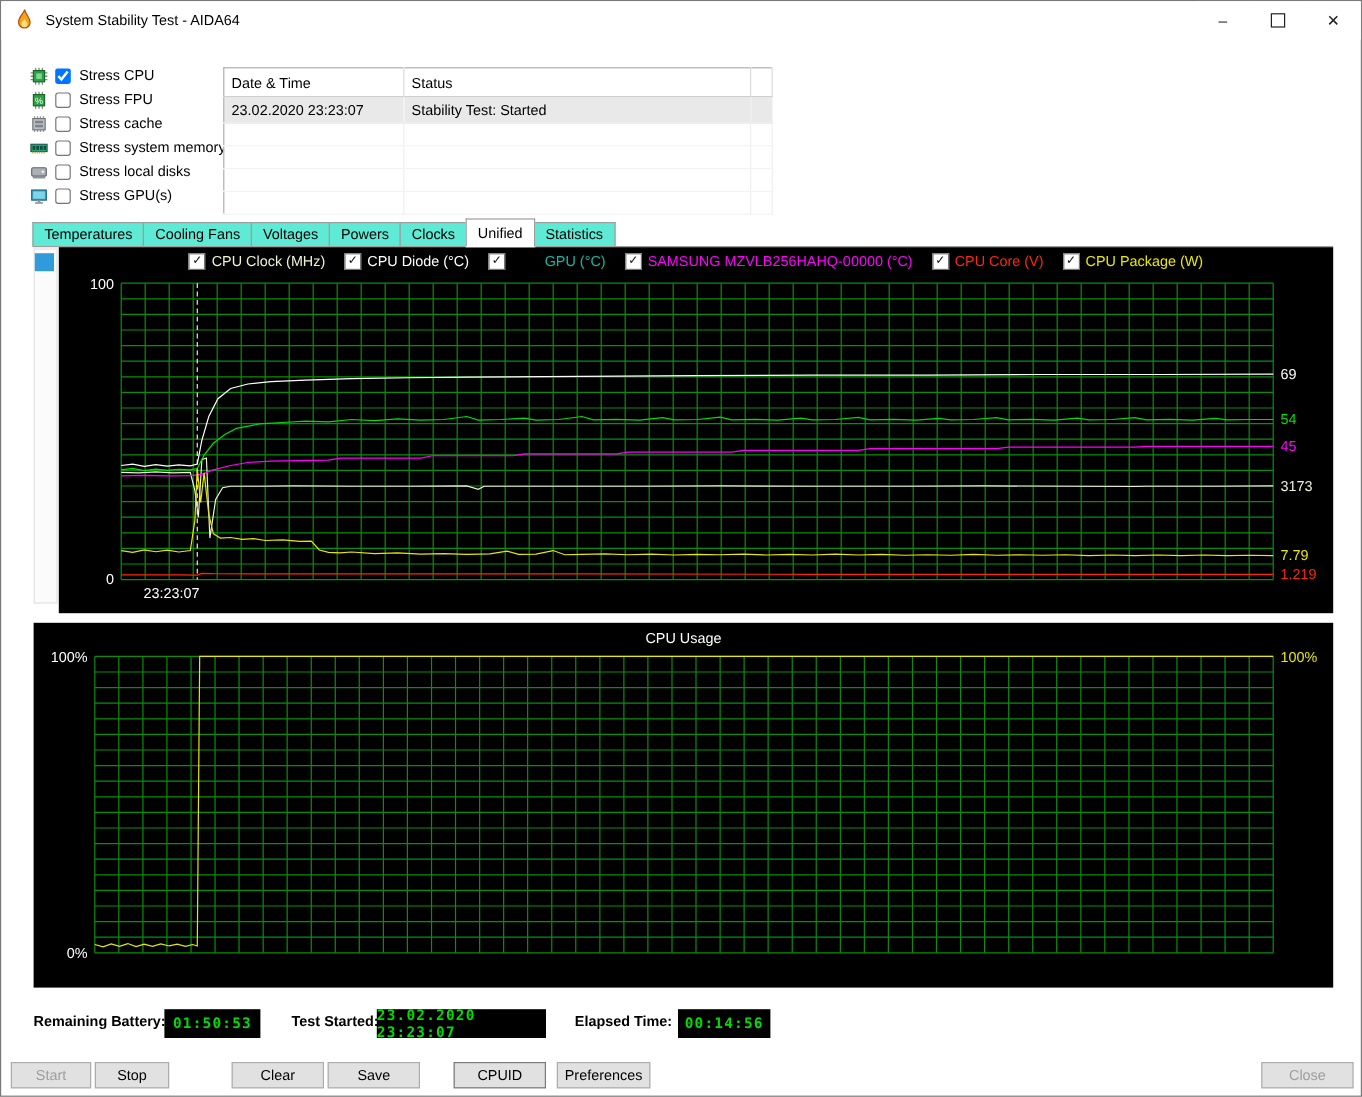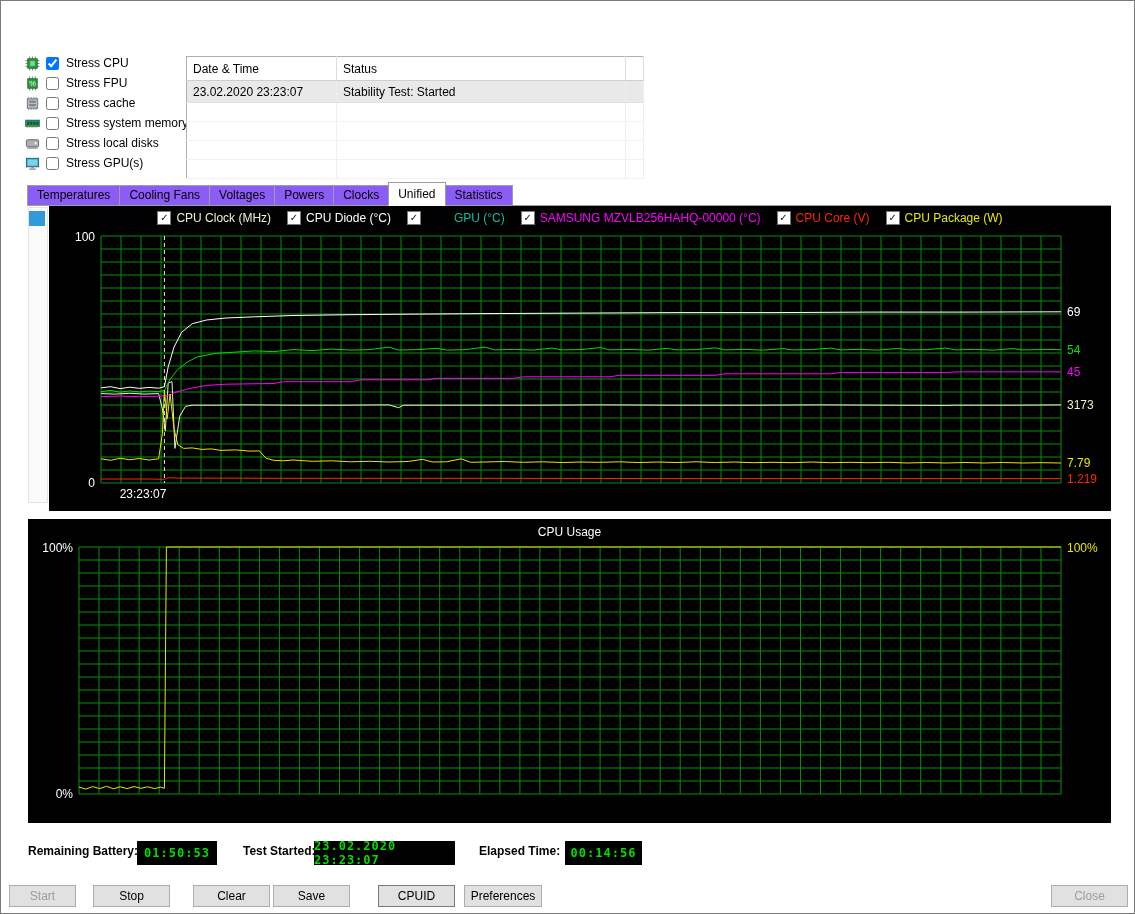--- a/index.html
+++ b/index.html
@@ -23,21 +23,21 @@
 
   
   .log-table{position:absolute;left:185px;top:55px;width:457px;border-collapse:collapse;background:#fff;border:1px solid #aeaeae;table-layout:fixed}
   .log-table th{height:23px;text-align:left;padding:0 6px;font-weight:normal;border-right:1px solid #dcdcdc;border-bottom:1px solid #cfcfcf;font-size:12px;overflow:hidden}
   .log-table td{height:18px;padding:0 6px;border-right:1px solid #efefef;font-size:12px;overflow:hidden;white-space:nowrap}
   .log-table tr.filled td{background:#e9e9e9;height:21px;border-bottom:1px solid #e2e2e2}
   .log-table tr.empty td{border-bottom:1px solid #f2f2f2}
 
   
   .tab-strip{position:absolute;left:26px;top:182px;width:1084px;height:22px;display:flex;align-items:flex-end;border-bottom:1px solid #9e9e9e}
-  .tab{height:19px;line-height:19px;padding:0 9px;border:1px solid #9e9e9e;border-bottom:none;background:#8b5cf6;font-size:12px;white-space:nowrap;cursor:default}
+  .tab{height:19px;line-height:19px;padding:0 9px;border:1px solid #9e9e9e;border-bottom:none;background:#5eead4;font-size:12px;white-space:nowrap;cursor:default}
   .tab + .tab{margin-left:-1px}
   .tab.active{height:22px;line-height:22px;background:#fff;position:relative;z-index:2;margin-bottom:-1px;border-bottom:1px solid #fff}
 
   
   .chart-vslider{position:absolute;left:27px;top:206px;width:18px;height:294px;background:#fbfbfb;border:1px solid #e3e3e3}
   .chart-vslider .thumb{position:absolute;left:0;top:3px;width:16px;height:15px;background:var(--thumb-blue,#2f9bdb)}
 
   
   .unified-panel{position:absolute;left:48px;top:205px;width:1062px;height:305px;background:#000}
   .usage-panel{position:absolute;left:27px;top:518px;width:1083px;height:304px;background:#000}
@@ -50,32 +50,50 @@
   
   .status-row{position:absolute;left:0;top:840px;width:100%;height:20px}
   .status-label{position:absolute;font-weight:bold;font-size:12px;line-height:20px;white-space:nowrap}
   .led{position:absolute;height:24px;background:#000;color:var(--led-green,#00dd00);font-family:"DejaVu Sans Mono",monospace;font-size:12px;font-weight:bold;display:flex;align-items:center;justify-content:center;letter-spacing:1px}
 
   
   .button-row{position:absolute;left:0;top:884px;width:100%;height:22px}
   .btn{position:absolute;height:22px;background:#e1e1e1;border:1px solid #adadad;font-size:12px;font-family:"Liberation Sans",sans-serif;text-align:center;padding:0;cursor:default}
   .btn.disabled{color:#9e9e9e}
   .btn-start{left:8px;width:67px}
-  .btn-stop{left:92px;width:77px}
+  .btn-stop{left:78px;width:62px}
   .btn-clear{left:192px;width:77px}
   .btn-save{left:272px;width:77px}
   .btn-cpuid{left:377px;width:77px;border-color:#7a7a7a}
   .btn-preferences{left:463px;width:78px}
   .btn-close{left:1050px;width:77px}
 </style>
 </head>
 <body>
 
 <div id="window">
 
+  <div class="titlebar">
+    <span class="app-icon"><svg width="20" height="20" viewBox="0 0 20 20">
+          <path d="M10.5 1 C10 4.5 5.5 6.5 5.5 11.5 a4.8 4.8 0 0 0 9.6 0 C15.1 7.5 11.5 5.5 10.5 1 Z" fill="#f6a21d" stroke="#b34b0e" stroke-width="1"></path>
+          <path d="M10.3 8.5 C10 10.5 7.8 11 7.9 13.2 a2.5 2.5 0 0 0 5 0 C12.9 11.4 10.9 10.5 10.3 8.5 Z" fill="#ffe07a"></path>
+        </svg></span>
+    <span class="title-text">System Stability Test - AIDA64</span>
+    <div class="win-controls">
+      <button class="win-btn">
+          <span>–</span>
+        </button>
+      <button class="win-btn">
+          <span class="sq"></span>
+        </button>
+      <button class="win-btn">
+          <span>✕</span>
+        </button>
+    </div>
+  </div>
 
   <div class="stress-options">
       <label class="stress-row">
         <span class="stress-icon">
           <svg width="15" height="15" viewBox="0 0 16 16">
             <g stroke="#8a8a8a" stroke-width="1.2">
               <line x1="5" y1="0.5" x2="5" y2="3"></line>
               <line x1="8" y1="0.5" x2="8" y2="3"></line>
               <line x1="11" y1="0.5" x2="11" y2="3"></line>
               <line x1="5" y1="13" x2="5" y2="15.5"></line>

